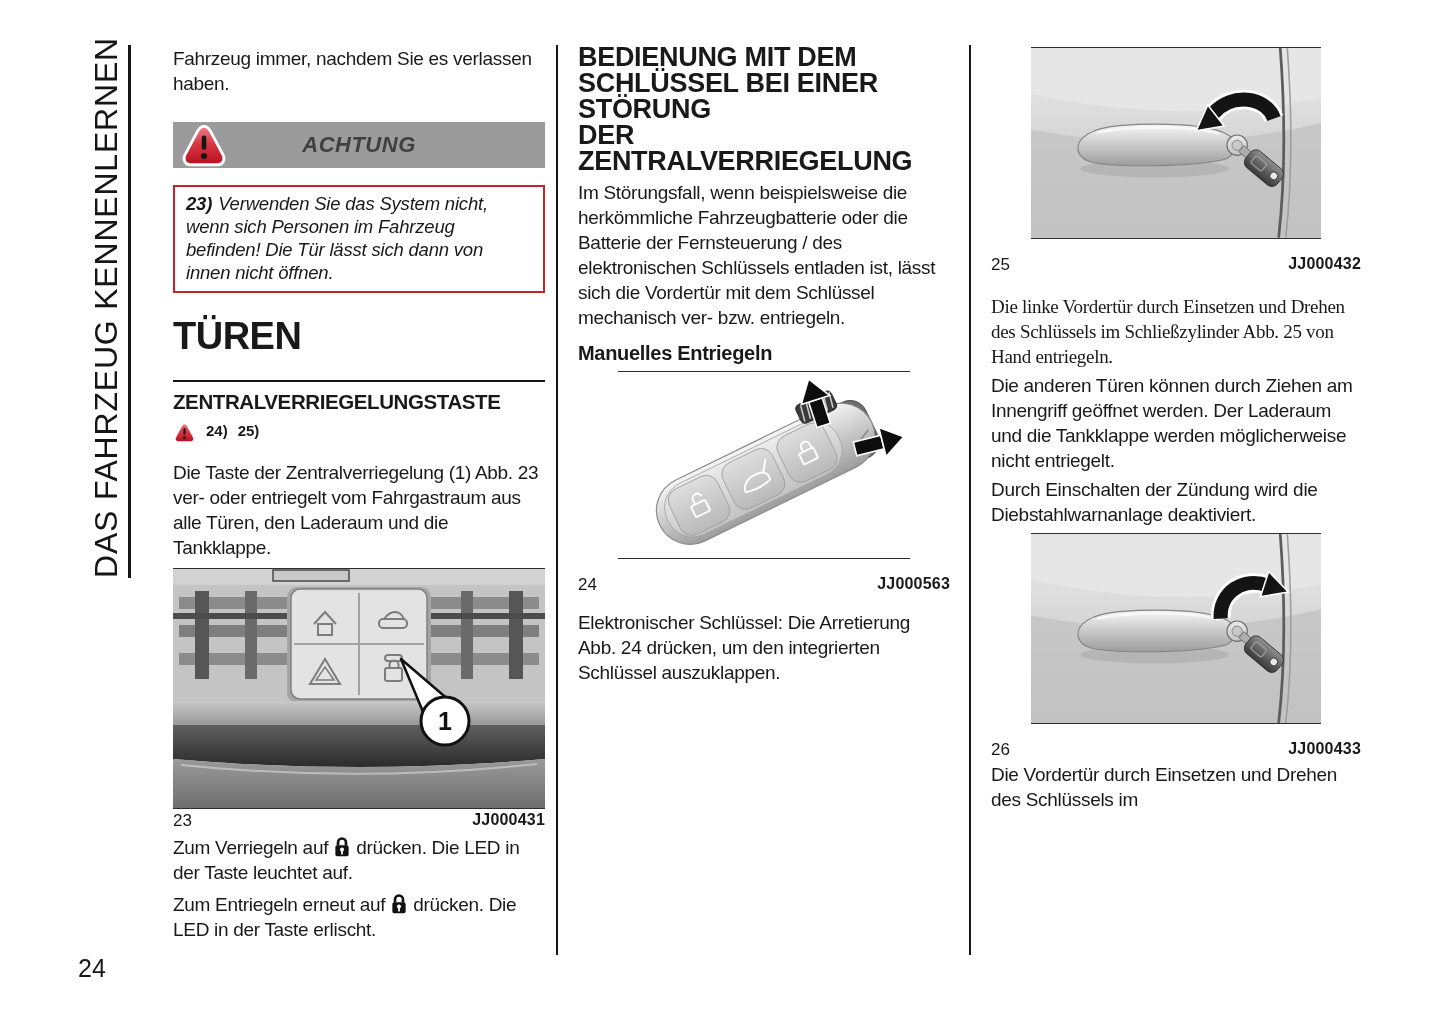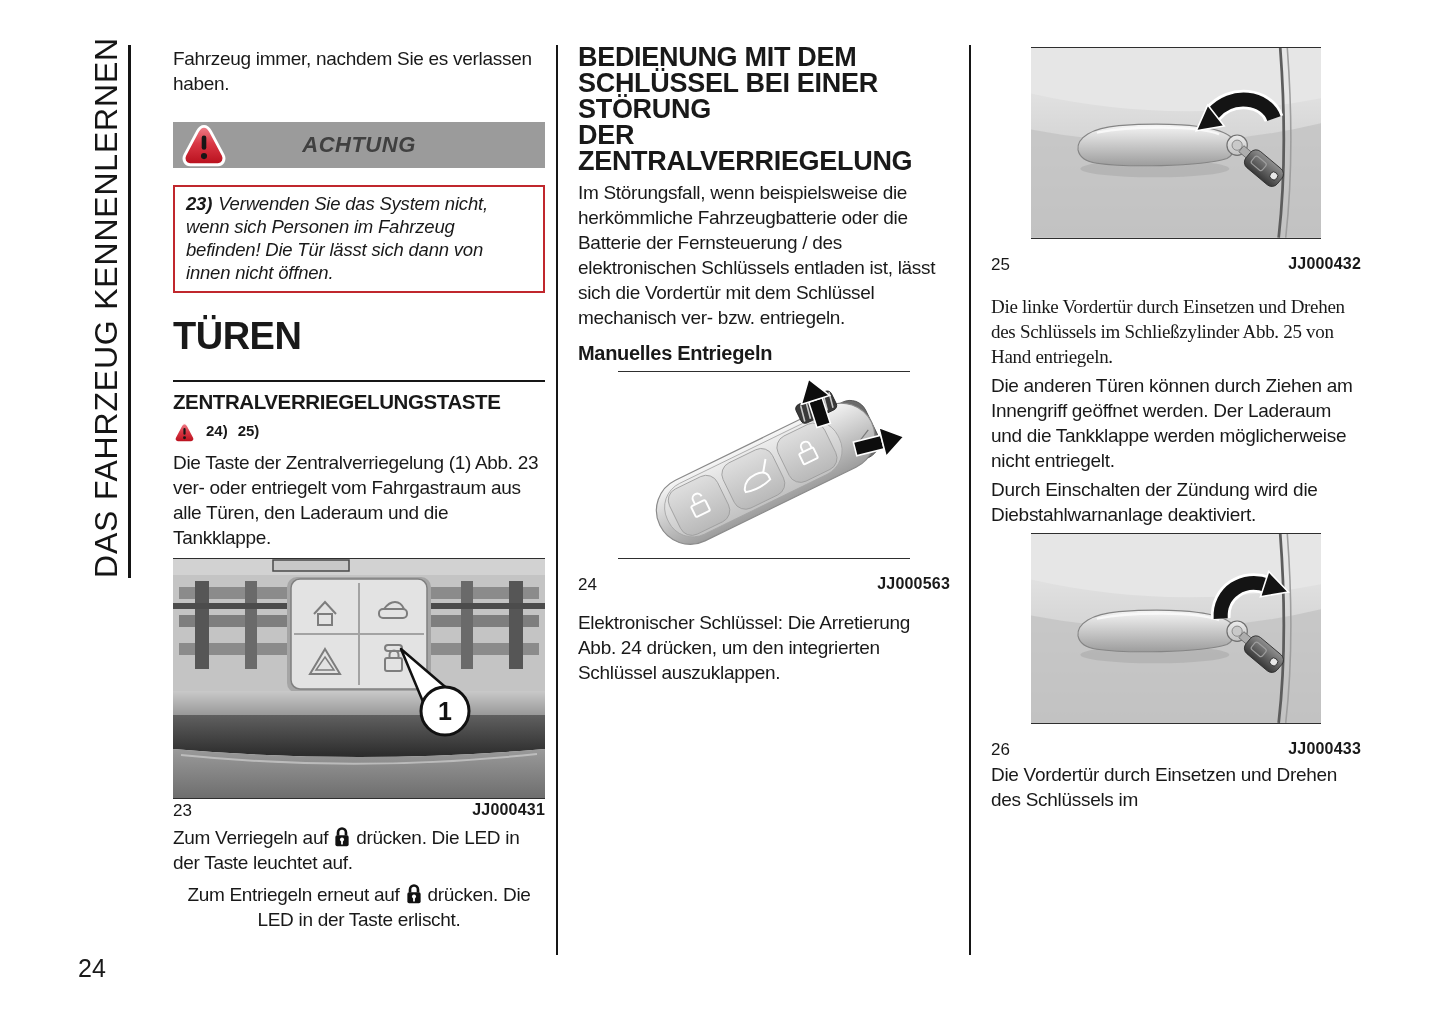--- a/index.html
+++ b/index.html
@@ -39,31 +39,31 @@
   .warnbox { margin-top:17px; border:2.5px solid #c0272d; padding:5px 11px 7px;
              font-style:italic; font-size:18.5px; line-height:23px; letter-spacing:-.2px; }
   .wref { font-weight:800; margin-right:6px; }
 
   .sec { margin:22px 0 0; font-size:38px; font-weight:800; letter-spacing:-.5px;
          padding-bottom:22px; border-bottom:2.5px solid #161616; }
   .sub { margin:8px 0 0; font-size:20.5px; font-weight:800; letter-spacing:-.4px; }
   .refs { margin-top:8px; display:flex; }
   .tri-sm { width:23px; height:22px; }
   .refnum { font-weight:800; font-size:15px; margin-left:10px; }
-  .para { margin-top:6px; }
+  .para { margin-top:16px; }
 
   
   .fig { margin-top:8px; border-top:1.5px solid #2e2e2e; border-bottom:1.5px solid #2e2e2e; line-height:0; }
   .fig svg { display:block; width:100%; height:auto; }
   .figcap { display:flex; justify-content:space-between; align-items:flex-end; margin-top:2px; }
   .fignum { font-size:17px; }
   .figcode { font-size:16px; font-weight:700; letter-spacing:.2px; padding-bottom:2px; }
 
   .lockp  { margin-top:4px; }
-  .lockp2 { margin-top:7px;text-align:center; }
+  .lockp2 { margin-top:7px; }
   .ilock { width:18px; height:23px; vertical-align:-4px; margin:0 5px; }
 
   
   .head2 { margin:2px 0 0; font-size:27px; line-height:26px; font-weight:800;
            letter-spacing:-.3px; white-space:pre-line; }
   .b2 { margin-top:6px; }
   .subhead { margin:12px 0 0; font-size:20px; font-weight:700; letter-spacing:-.3px; }
   .fig24 { margin-top:6px; }
   .capText { margin-top:15px; }
 

